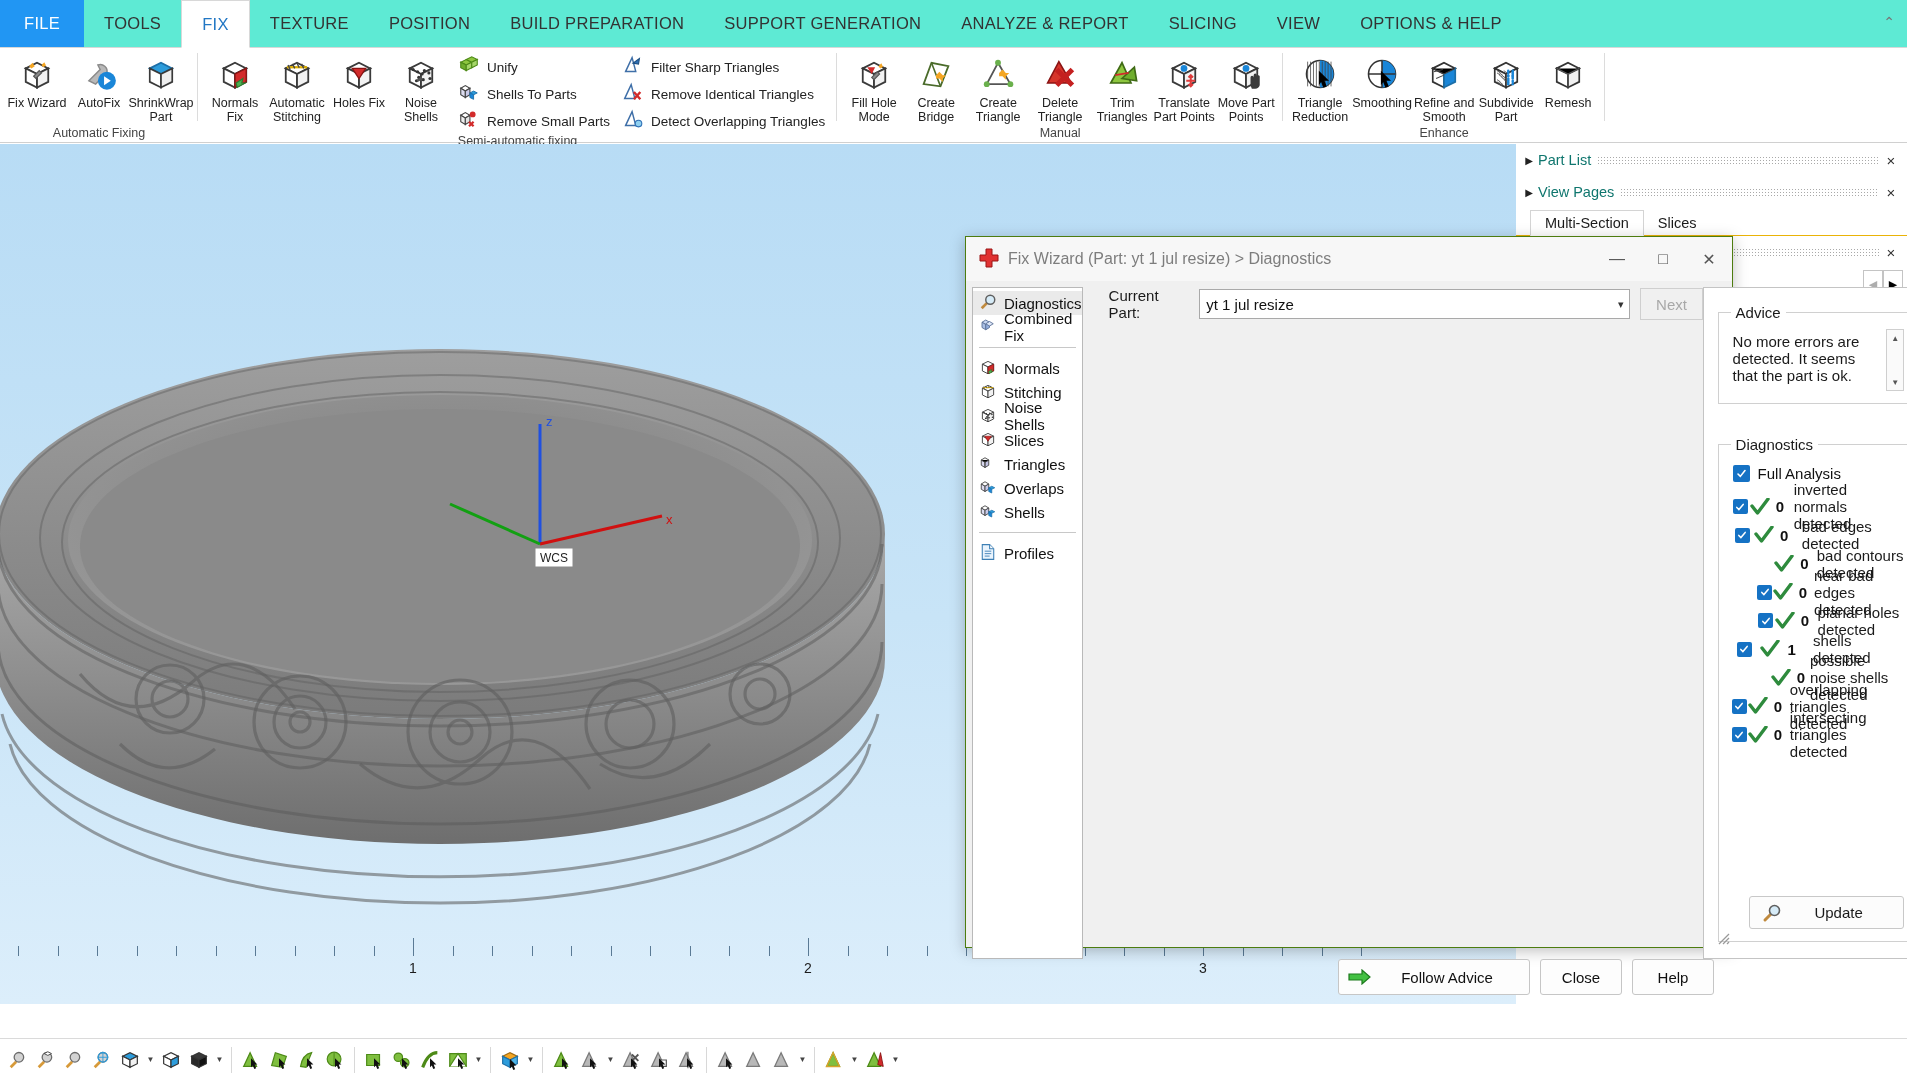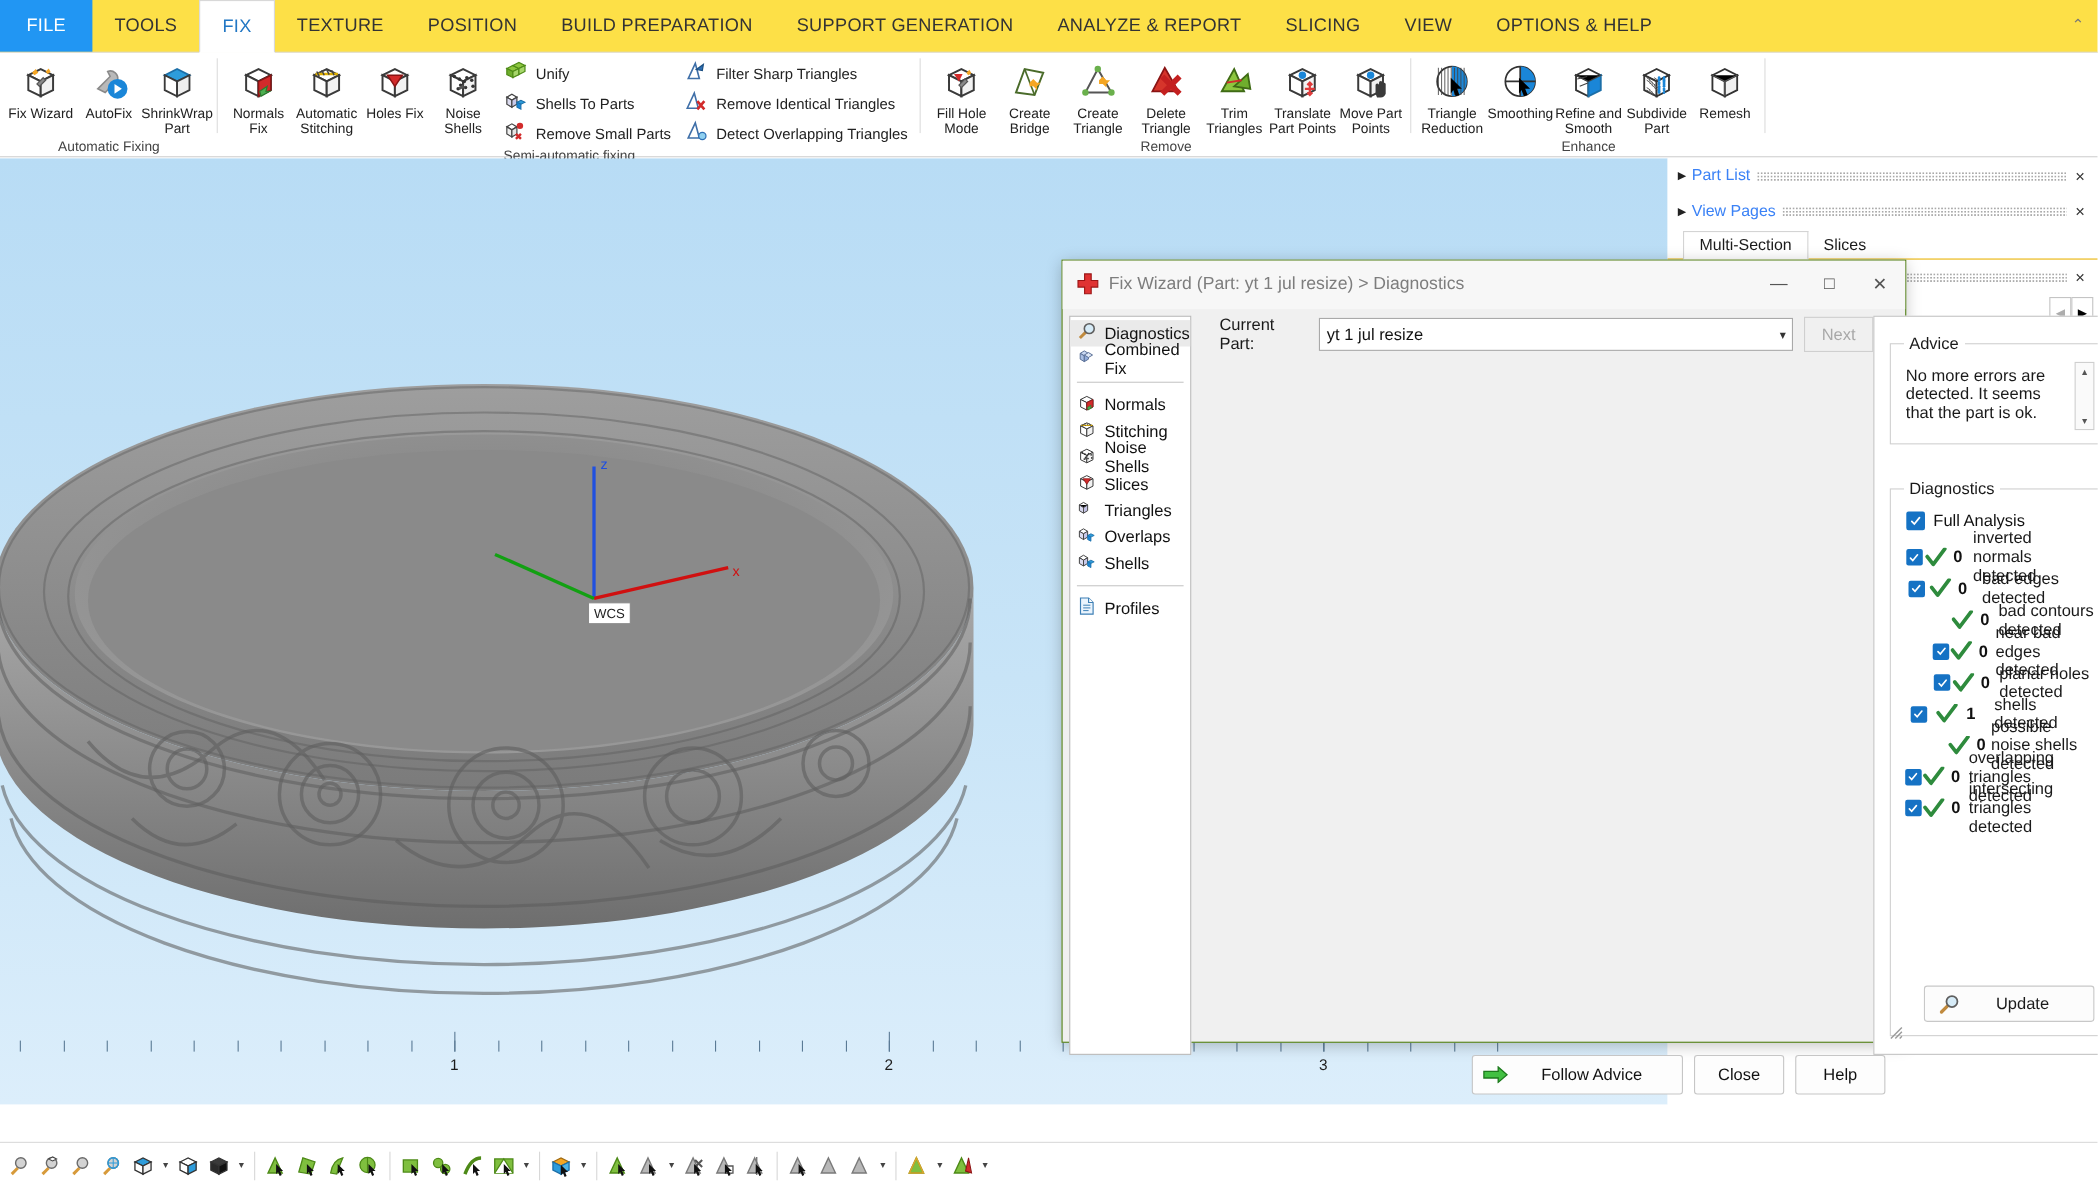--- a/index.html
+++ b/index.html
@@ -1,21 +1,21 @@
 <!DOCTYPE html>
 <html><head>
 <meta charset="utf-8">
 <style>
   * { box-sizing: border-box; margin:0; padding:0; }
   html,body { width:1907px; height:1080px; overflow:hidden;
     font-family:"Liberation Sans", sans-serif; }
   body { background:#fff; position:relative; }
 
   
-  #ribbon-tabs { height:48px; background:#fde047; display:flex; align-items:stretch;
+  #ribbon-tabs { height:48px; background:#5eead4; display:flex; align-items:stretch;
     border-bottom:1px solid #d8d8d8; position:relative; }
   .tab { display:flex; align-items:center; padding:0 20px; font-size:16.5px;
     color:#333; letter-spacing:.3px; cursor:default; }
   .tab.file { background:#2196f3; color:#fff; font-weight:400; padding:0 24px; }
   .tab.active { background:#fff; border:1px solid #d8d8d8; border-bottom:1px solid #fff;
     color:#2277c4; margin-bottom:-1px; }
   #collapse-arrow { position:absolute; right:12px; top:14px; font-size:14px; color:#777; }
 
   #ribbon-body { height:95px; background:#fff; display:flex; align-items:flex-start;
     border-bottom:1px solid #d0d0d0; position:relative; }
@@ -47,21 +47,21 @@
   .tick.maj { height:18px; }
   .rlabel { position:absolute; bottom:0px; font-size:14px; color:#1c1c1c;
     transform:translateX(-50%); }
   #ruler-unit { position:absolute; right:18px; bottom:0px; font-size:14px; color:#1c1c1c; }
 
   
   #right-panel { position:absolute; right:0; top:144px; width:391px; height:860px;
     background:#fff; font-size:14px; }
   .rp-row { display:flex; align-items:center; height:32px; padding:0 4px; }
   .rp-tri { width:18px; text-align:center; font-size:10px; color:#222; }
-  .rp-title { font-size:14.5px; color:#3b82f6; white-space:nowrap; padding-right:6px; }
+  .rp-title { font-size:14.5px; color:#0f766e; white-space:nowrap; padding-right:6px; }
   .rp-dots { flex:1; height:9px;
     background-image:radial-gradient(circle, #9a9a9a 0.8px, transparent 1px);
     background-size:3px 3px; background-position:0 3px; opacity:.85; }
   .rp-x { width:24px; text-align:center; color:#333; font-size:15px; cursor:default; }
   .rp-arrows { display:flex; }
   .rp-arrow { width:20px; height:28px; border:1px solid #c4c4c4; background:#fff;
     display:flex; align-items:center; justify-content:center; font-size:11px; cursor:default; }
   .rp-arrow.dim { color:#adadad; }
   .rp-tabs { display:flex; align-items:flex-end; height:28px; padding-left:14px;
     border-bottom:1px solid #eab308; }
@@ -405,21 +405,21 @@
               <path d="M6 11 L16 6 L26 11 L16 16 Z" fill="#ffffff" stroke="#3a3a3a" stroke-width="1.6"></path>
               <path d="M6 11 L6 23 L16 28 L16 16 Z" fill="#fff" stroke="#3a3a3a" stroke-width="1.6"></path>
               <path d="M26 11 L26 23 L16 28 L16 16 Z" fill="#f2f2f2" stroke="#3a3a3a" stroke-width="1.6"></path>
               <circle cx="16" cy="11" r="3" fill="#1a86d8"></circle>
               <path d="M20 26 l0 -7 a1.4 1.4 0 0 1 2.8 0 l0 -2 a1.4 1.4 0 0 1 2.8 0 l0 1 a1.4 1.4 0 0 1 2.6 0 l0 8 q-1 3 -4 3 l-3 0 Z" fill="#3a3a3a"></path>
             </svg>
           </div>
           <div class="lbl">Move Part Points</div>
         </div>
       </div>
-      <div class="rgroup-label">Remove</div>
+      <div class="rgroup-label">Manual</div>
     </div>
     <div class="rgroup bordered">
       <div class="rgroup-items">
         <div class="big-btn">
           <div class="ic">
             <svg width="36" height="36" viewBox="0 0 32 32">
               <circle cx="16" cy="16" r="12" fill="#ffffff" stroke="#333" stroke-width="1.4"></circle>
               <path d="M16 4 a12 12 0 0 1 0 24 Z" fill="#1a86d8"></path>
               <path d="M5 5 L5 27" fill="#000" stroke="#444" stroke-width="0.7"></path>
               <path d="M7.6 5 L7.6 27" fill="#000" stroke="#444" stroke-width="0.7"></path>

